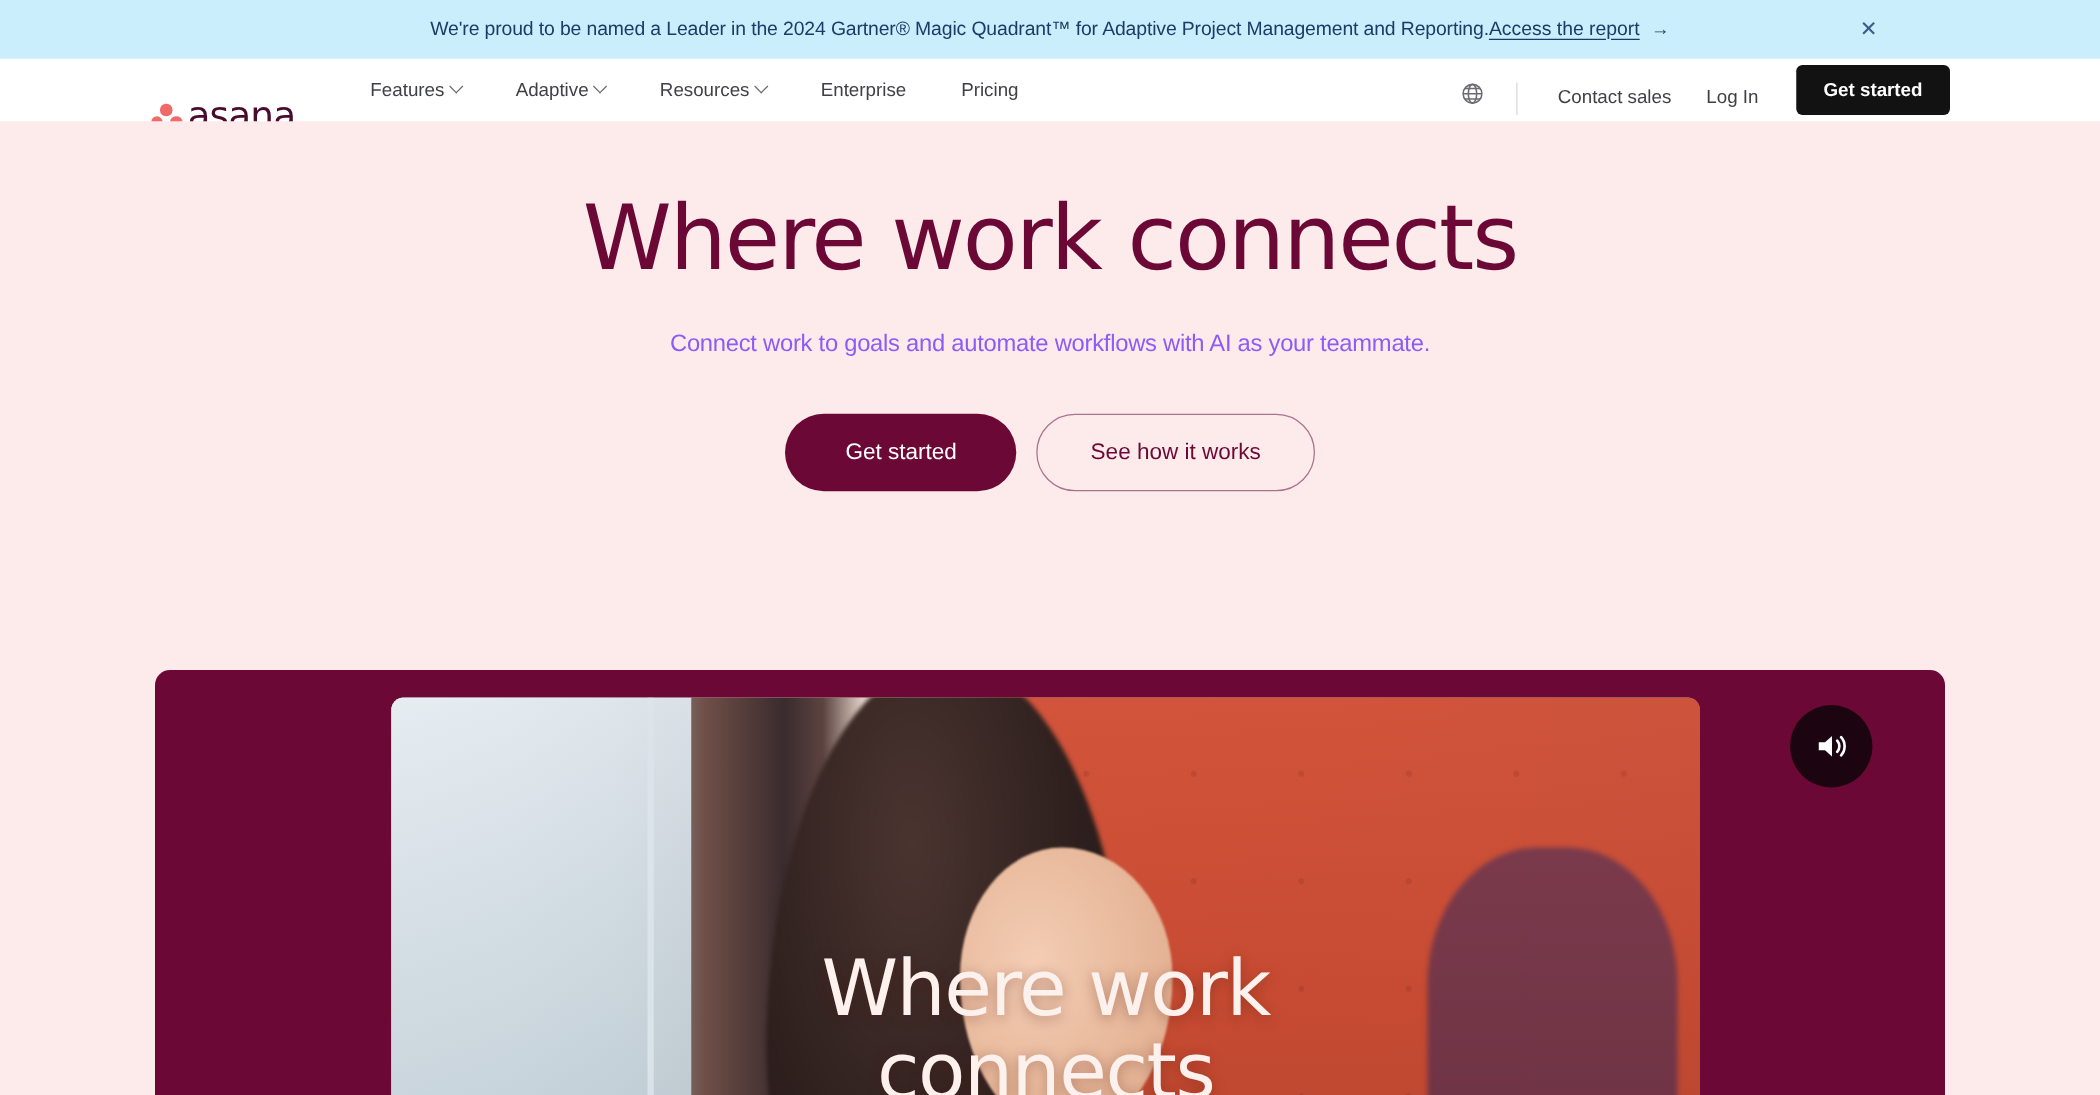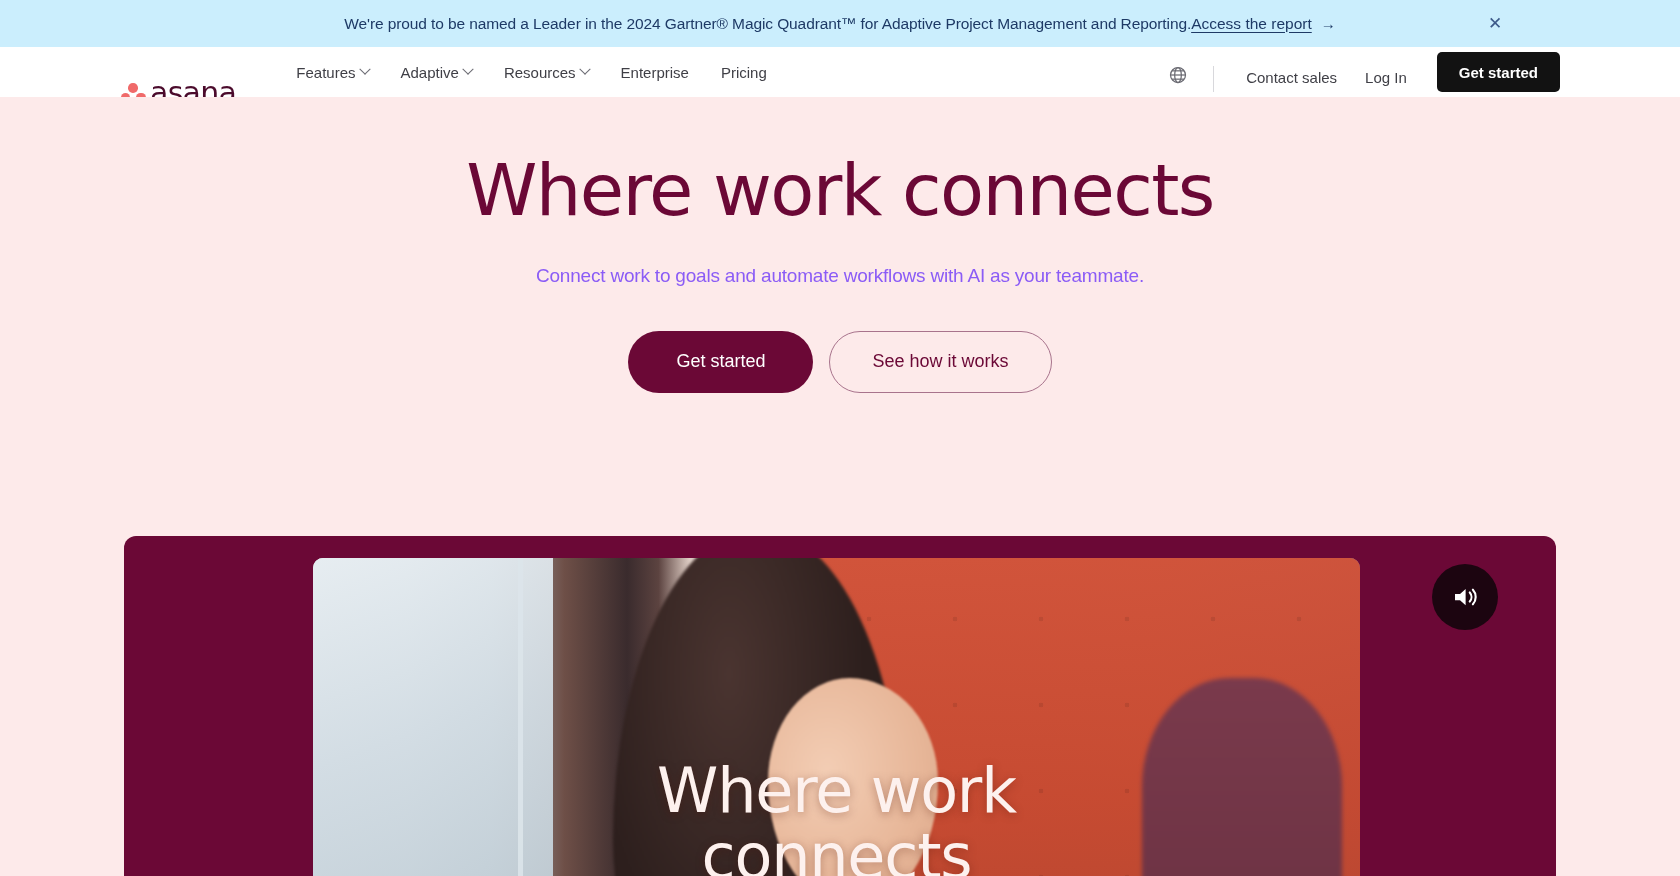--- a/index.html
+++ b/index.html
@@ -89,21 +89,21 @@
   .logo-dots i.d3 { left: 16px;   top: 11px; }
   .logo-word {
     font-size: 30px;
     font-weight: 400;
     color: #4b0b2c;
     letter-spacing: -0.7px;
     line-height: 1;
     font-family: "DejaVu Sans", sans-serif;
   }
 
-  .nav-main { display: flex; align-items: center; gap: 4px; }
+  .nav-main { display: flex; align-items: center; gap: 16px; }
   .nav-item {
     display: inline-flex;
     align-items: center;
     gap: 5px;
     font-size: 15px;
     color: #3f3f46;
     padding: 6px 14px;
     cursor: pointer;
     white-space: nowrap;
     background: none; border: none;

